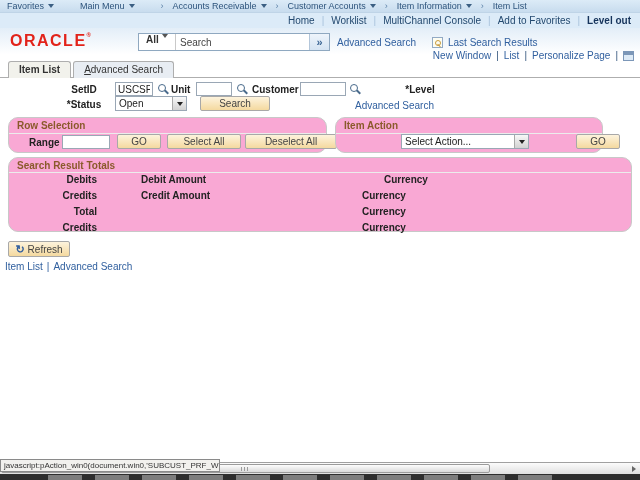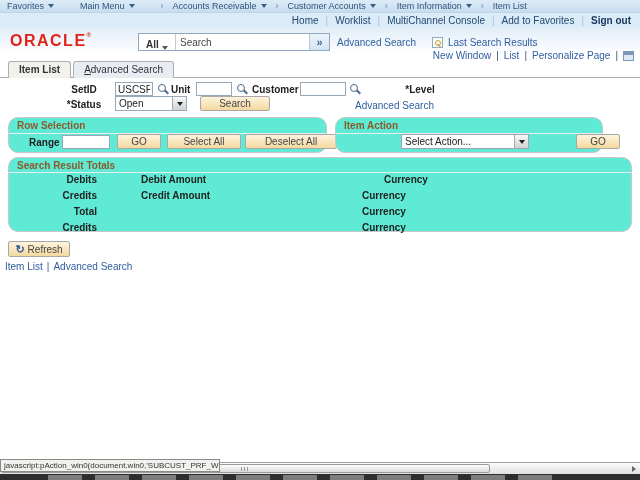--- a/index.html
+++ b/index.html
@@ -27,21 +27,21 @@
   .signout { font-weight:bold; color:#16345c !important; }
 
   
   .header-row { position:absolute; left:0; top:28px; width:640px; height:33px;
     background:linear-gradient(#e3eef8, #ffffff 80%); }
   .logo { position:absolute; left:10px; top:4px; color:#e2231a; font-size:16px;
     font-weight:bold; letter-spacing:1.5px; cursor:default; }
   .reg { font-size:6px; vertical-align:top; letter-spacing:0; }
   .searchbox { position:absolute; left:138px; top:5px; width:192px; height:18px;
     border:1px solid #8fa8c0; background:#fff; display:flex; }
-  .scope { width:37px; display:flex; align-items:flex-end; justify-content:center; gap:3px;
+  .scope { width:37px; display:flex; align-items:flex-start; justify-content:center; gap:3px;
     border-right:1px solid #c9c9c9; font-weight:bold; color:#333; cursor:pointer; }
   .scope .caret-dn { border-top-color:#555; margin-left:0; }
   .searchbox input { flex:1; border:none; outline:none; font-family:inherit; font-size:10px;
     padding:0 4px; color:#444; min-width:0; }
   .searchbox input::placeholder { color:#444; opacity:1; }
   .sgo { width:20px; background:linear-gradient(#eef4fb,#d5e4f3); border-left:1px solid #b3c6da;
     color:#3c6695; font-weight:bold; font-size:11px; display:flex; align-items:center;
     justify-content:center; cursor:pointer; }
   .hlinks { position:absolute; left:337px; top:9px; display:flex; align-items:center; gap:5px; }
   .lsr-icon { width:11px; height:11px; border:1px solid #92aac4; background:#fdfdf2;
@@ -80,21 +80,21 @@
   .sel-txt { flex:1; padding:0 3px; white-space:nowrap; overflow:hidden; line-height:13px; }
   .dd { width:14px; align-self:stretch; background:linear-gradient(#f8f8f8,#d2d2d2);
     border-left:1px solid #a9a9a9; display:flex; align-items:center; justify-content:center; }
   .dd::after { content:""; border-left:3px solid transparent; border-right:3px solid transparent;
     border-top:4px solid #222; }
   .btn { position:absolute; height:15px; border:1px solid #a8a8a8; border-radius:2px;
     background:linear-gradient(#fdf3dd,#f4d99f); color:#444; font-family:inherit; font-size:10px;
     text-align:center; line-height:13px; cursor:pointer; }
 
   
-  .groupbox { position:absolute; border:1px solid #c8c8c8; border-radius:10px; background:#5eead4; }
+  .groupbox { position:absolute; border:1px solid #c8c8c8; border-radius:10px; background:#f9a8d4; }
   .gb-title { position:absolute; left:8px; top:2px; font-weight:bold; color:#8a5a2b; cursor:default; }
   .gb-rule { position:absolute; left:0; right:0; top:15px; border-top:1px solid #ececec; }
   .tot-label { position:absolute; width:68px; font-weight:bold; text-align:right; cursor:default; }
   .tot-amt { position:absolute; font-weight:bold; cursor:default; }
   .tot-cur { position:absolute; font-weight:bold; cursor:default; }
 
   
   .refresh-btn { position:absolute; left:8px; top:241px; width:62px; height:16px;
     border:1px solid #a8a8a8; border-radius:2px; background:linear-gradient(#fdf3dd,#f4d99f);
     color:#444; display:flex; align-items:center; justify-content:center; gap:3px;
@@ -158,21 +158,21 @@
 
   <div class="portal-links">
     <a>Home</a>
     <span class="pl-sep">|</span>
     <a>Worklist</a>
     <span class="pl-sep">|</span>
     <a>MultiChannel Console</a>
     <span class="pl-sep">|</span>
     <a>Add to Favorites</a>
     <span class="pl-sep">|</span>
-    <a class="signout">Sign out</a>
+    <a class="signout">Level out</a>
   </div>
 
   <div class="header-row">
     <div class="logo"><span>ORACLE</span><span class="reg">®</span></div>
     <div class="searchbox">
       <div class="scope">
         <span>All</span>
         <span class="caret-dn"></span>
       </div>
       <input type="text" placeholder="Search" style="">

